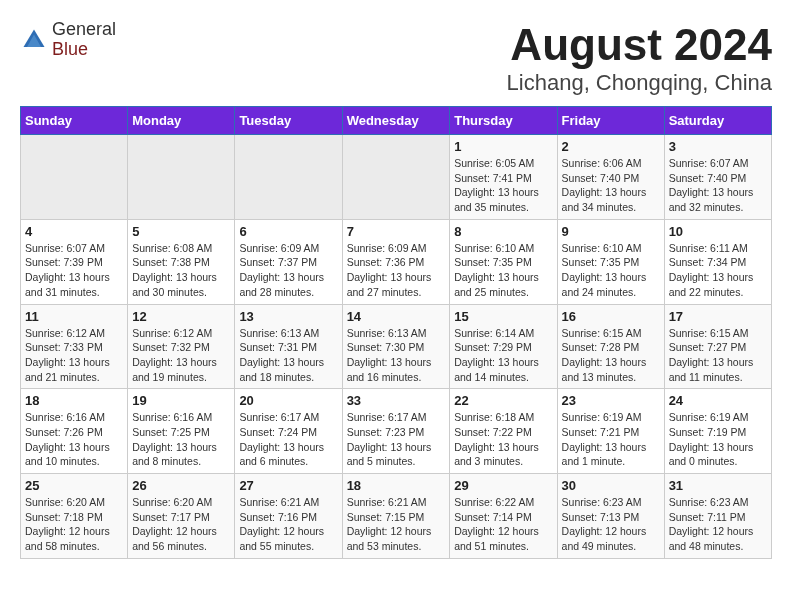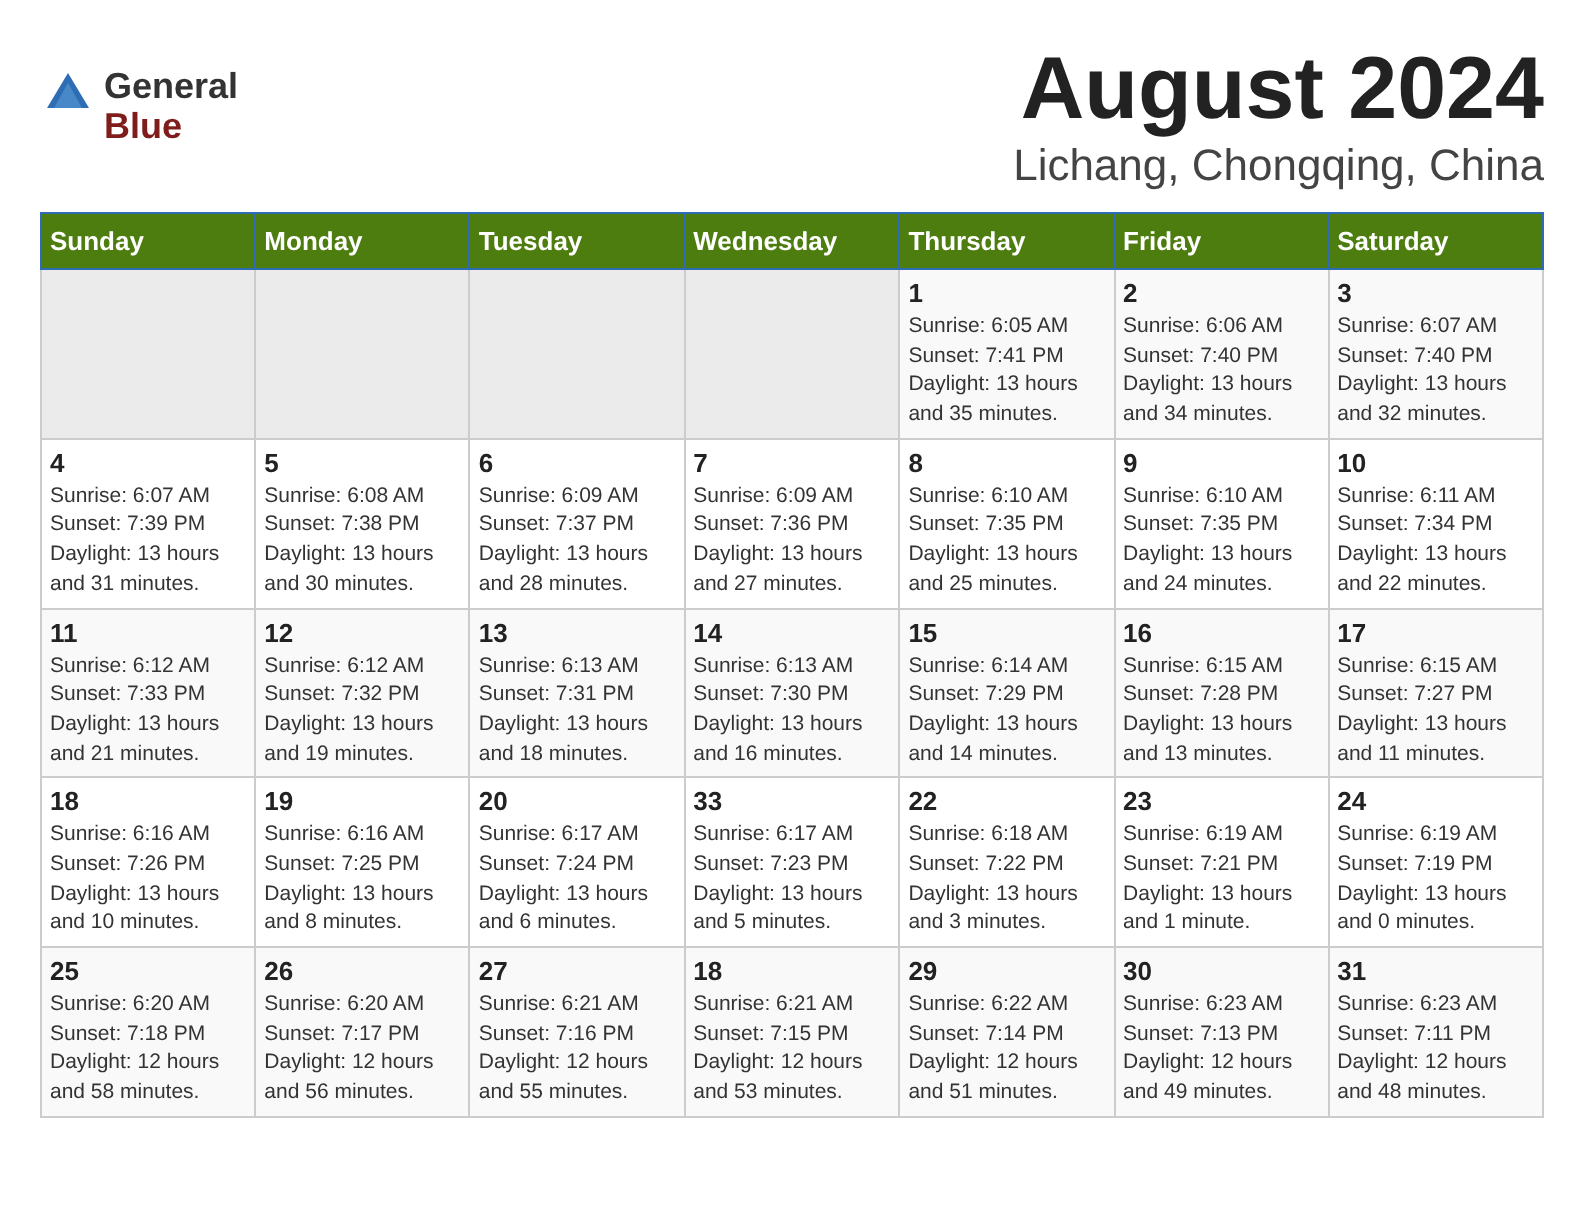--- a/index.html
+++ b/index.html
@@ -16,23 +16,22 @@
       align-items: flex-start;
       margin-bottom: 10px;
     }
     .logo {
       display: flex;
       align-items: center;
       gap: 4px;
     }
     .logo-text {
       font-size: 18px;
-      font-weight: bold;
+      font-weight: normal;
       line-height: 1.1;
-      margin-top: 14px;
     }
     .logo-general { color: #333; }
     .logo-blue { color: #7f1d1d; }
     .logo-icon {
       width: 28px;
       height: 28px;
     }
     .title-block {
       text-align: right;
     }
@@ -45,21 +44,21 @@
       font-size: 22px;
       font-weight: normal;
       color: #444;
     }
     table {
       width: 100%;
       border-collapse: collapse;
       font-size: 11px;
     }
     thead tr th {
-      background-color: #4d7c0f;
+      background-color: #6d28d9;
       color: #fff;
       padding: 6px 4px;
       text-align: left;
       font-size: 13px;
       font-weight: bold;
       border: 1px solid #2e6db4;
     }
     tbody tr td {
       border: 1px solid #ccc;
       padding: 4px;

